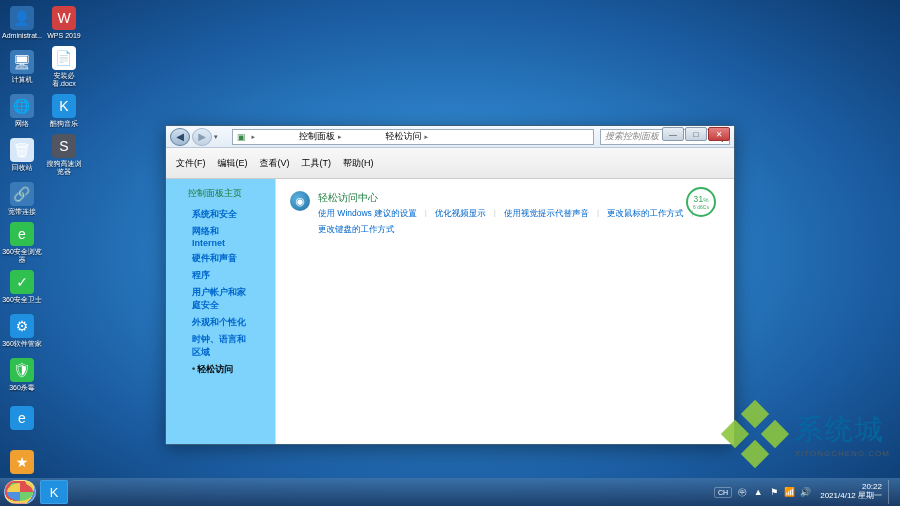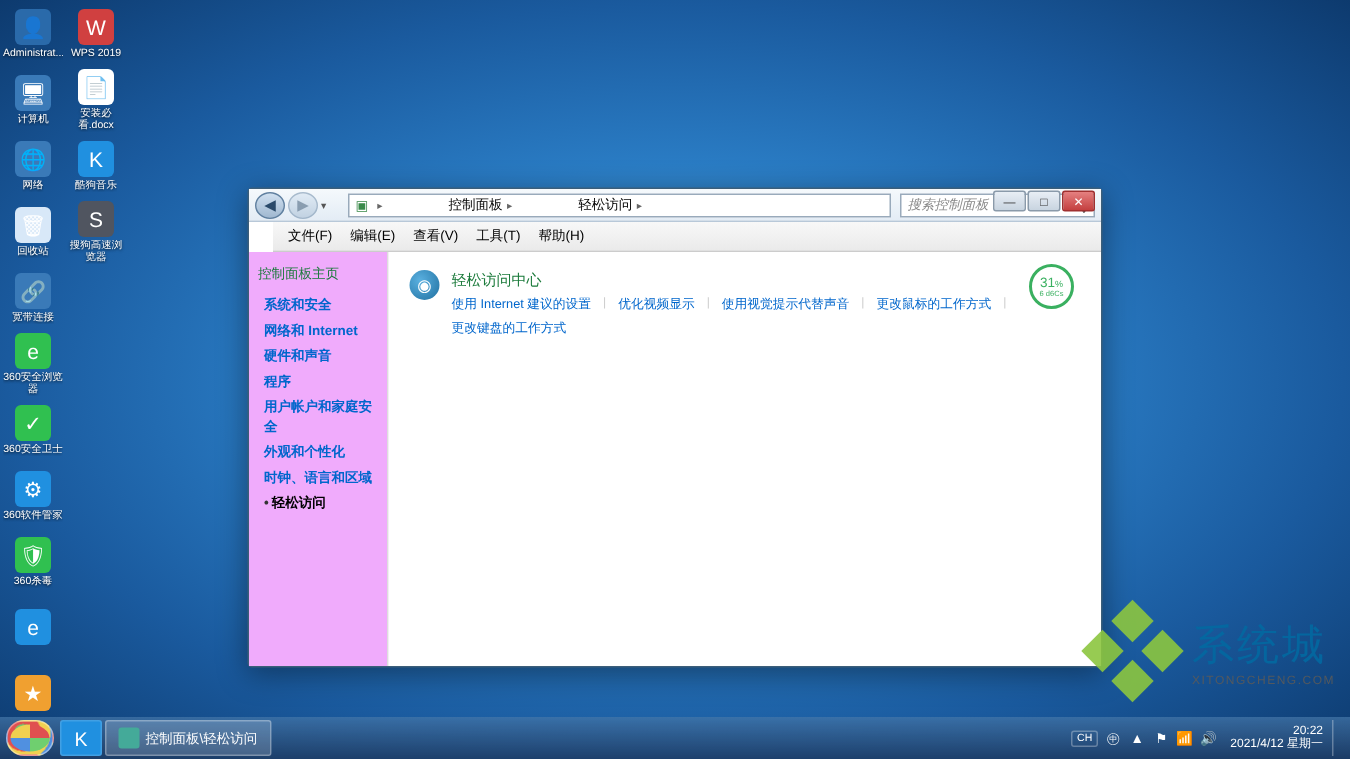--- a/index.html
+++ b/index.html
@@ -22,25 +22,25 @@
 .dropbtn { width: 12px; font-size: 7px; color: #555; display: flex; align-items: center; cursor: pointer; }
 .addrbar { flex: 1; height: 16px; background: #fff; border: 1px solid #9ab; margin: 0 6px; display: flex; align-items: center; padding: 0 4px; font-size: 9px; }
 .addrbar .sep { color: #666; margin: 0 3px; font-size: 7px; }
 .addrbar .crumb { color: #000; cursor: pointer; margin-left: 41px; }
 .searchbox { width: 130px; height: 16px; background: #fff; border: 1px solid #9ab; padding: 0 4px; display: flex; align-items: center; font-size: 9px; color: #888; font-style: italic; }
 .searchbox .sicn { margin-left: auto; font-size: 9px; color: #666; }
 .winctrl { position: absolute; top: 1px; right: 4px; display: flex; gap: 1px; }
 .winctrl .btn { width: 22px; height: 14px; background: linear-gradient(to bottom, #e8eef5, #c8d4e0); border: 1px solid #8a9aaa; border-radius: 2px; font-size: 8px; display: flex; align-items: center; justify-content: center; cursor: pointer; color: #333; }
 .winctrl .btn.close { background: linear-gradient(to bottom, #e58080, #c44040); color: #fff; border-color: #a03030; }
 
-.menubar { height: 20px; background: linear-gradient(to bottom, #f8f8f8, #eaeaea); border-bottom: 1px solid #ccc; display: flex; align-items: center; padding: 0 4px; font-size: 9px; margin-left: 16px; }
+.menubar { height: 31px; background: linear-gradient(to bottom, #f8f8f8, #eaeaea); border-bottom: 1px solid #ccc; display: flex; align-items: center; padding: 0 4px; font-size: 9px; }
 .menubar .mitem { padding: 2px 6px; cursor: pointer; }
 
 .body { flex: 1; display: flex; overflow: hidden; }
-.sidebar { width: 93px; background: #f0abfc; border-right: 1px solid #ddd; padding: 8px 6px; font-size: 9px; }
+.sidebar { width: 110px; background: #7dd3fc; border-right: 1px solid #ddd; padding: 8px 22px; font-size: 9px; }
 .sidebar .hdr { color: #1a7a3a; font-size: 9px; margin-bottom: 8px; cursor: pointer; }
 .sidebar .sitem { color: #0066cc; margin: 4px 0 4px 4px; cursor: pointer; font-weight: bold; }
 .sidebar .sitem.active { color: #000; font-weight: bold; }
 .sidebar .bullet { color: #333; margin-right: 2px; }
 
 .content { flex: 1; background: #fff; padding: 12px 14px; font-size: 9px; position: relative; }
 .content .heading { display: flex; align-items: flex-start; gap: 8px; }
 .content .bigicon { width: 20px; height: 20px; border-radius: 50%; background: radial-gradient(circle at 35% 35%, #5ab0e0, #2070a0); display: flex; align-items: center; justify-content: center; color: #fff; font-size: 11px; flex-shrink: 0; }
 .content .title { color: #1a7a3a; font-size: 10px; }
 .content .links { margin-top: 3px; display: flex; flex-wrap: wrap; gap: 4px 8px; }
@@ -194,21 +194,21 @@
     <div class="content">
       <div class="badge">
         <div class="pct"><span>31</span><span style="font-size:6px">%</span></div>
         <div class="sub">6 d6Cs</div>
       </div>
       <div class="heading">
         <div class="bigicon">◉</div>
         <div>
           <div class="title">轻松访问中心</div>
           <div class="links" id="clinks">
-              <span class="lnk">使用 Internet 建议的设置</span>
+              <span class="lnk">使用 Windows 建议的设置</span>
               <span class="divider">|</span>
               <span class="lnk">优化视频显示</span>
               <span class="divider">|</span>
               <span class="lnk">使用视觉提示代替声音</span>
               <span class="divider">|</span>
               <span class="lnk">更改鼠标的工作方式</span>
               <span class="divider">|</span>
               <span class="lnk">更改键盘的工作方式</span>
             </div>
         </div>
@@ -226,24 +226,20 @@
     </div>
   <div class="txt">
     <span class="wt">系统城</span>
     <span class="wu">XITONGCHENG.COM</span>
   </div>
 </div>
 
 <div class="taskbar">
   <div class="start"></div>
   <div class="pinned" style="background:#2090e0">K</div>
-  <div class="taskbtn">
-    <div class="ticn"></div>
-    <span>控制面板\轻松访问</span>
-  </div>
   <div class="tray">
     <span class="lang">CH</span>
     <span class="ticon">㊥</span>
     <span class="ticon">▲</span>
     <span class="ticon">⚑</span>
     <span class="ticon">📶</span>
     <span class="ticon">🔊</span>
     <div class="clock">
       <div>20:22</div>
       <div>2021/4/12 星期一</div>

